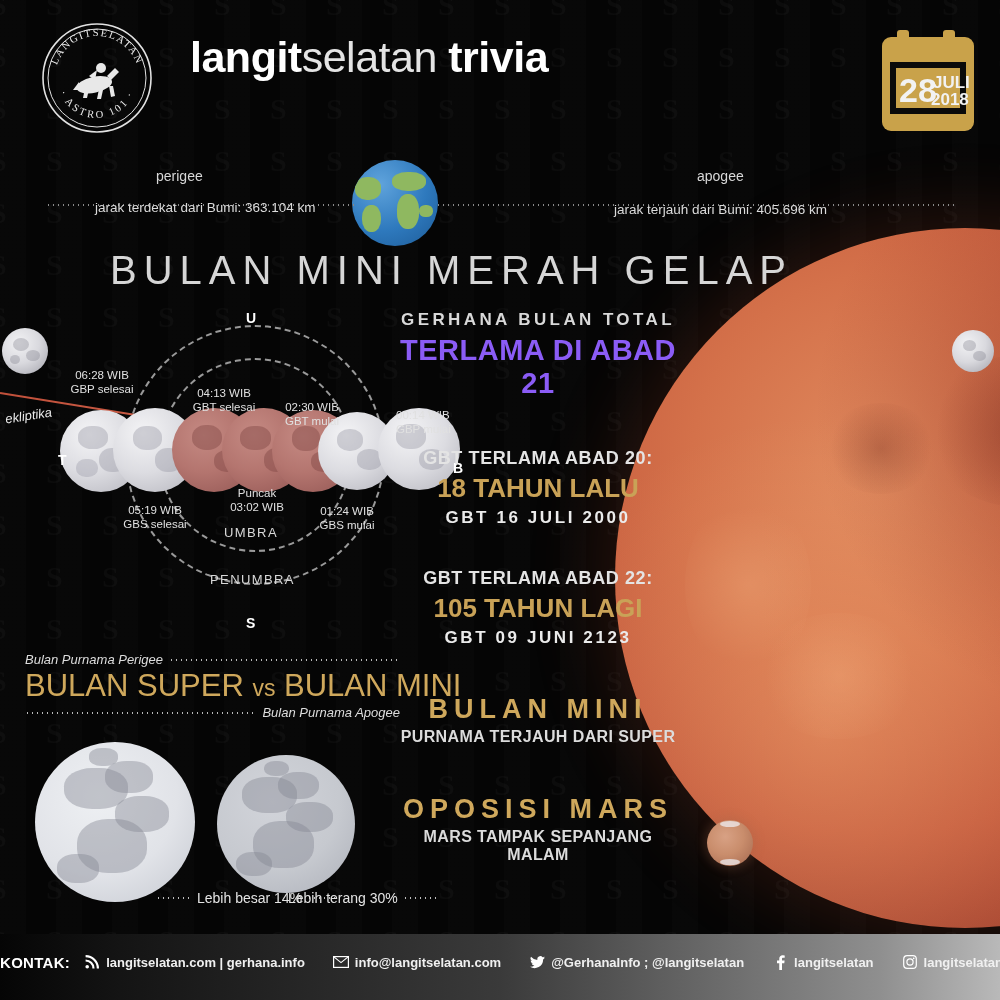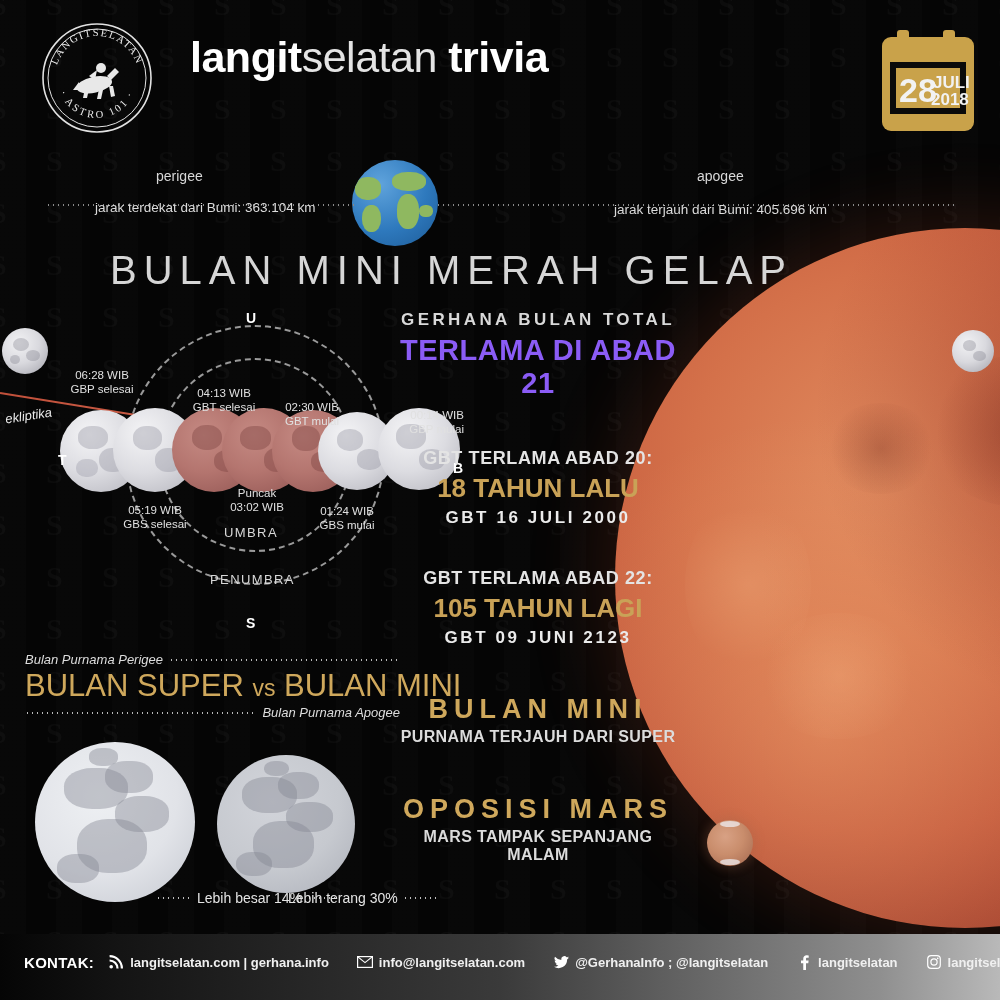--- a/index.html
+++ b/index.html
@@ -128,21 +128,21 @@
     background-size:5px 2px; background-repeat:repeat-x; }
   
   #mars-small{ position:absolute; left:707px; top:820px; width:46px; height:46px; border-radius:50%;
     background:radial-gradient(circle at 40% 36%, #d8a184 0%, #c98d6c 45%, #b2765a 78%, #8e5a45 100%);
     z-index:7; box-shadow:0 0 10px 3px rgba(160,100,70,.25); }
   #mars-small .cap{ position:absolute; left:28%; width:44%; height:13%; border-radius:50%; background:rgba(240,240,245,.72); }
   
   #footer{ position:absolute; left:0; bottom:0; width:1000px; height:66px; z-index:8;
     background:linear-gradient(90deg,#050505 0%,#141414 12%,#3a3a3a 50%,#8f8f8f 88%,#b9b9b9 100%); }
   #footer .bar{ position:absolute; left:0; top:14px; width:1000px; height:28px; display:flex; align-items:center; }
-  #kontak{ width:100px; padding-left:24px; font-size:15px; font-weight:bold; color:#fff; letter-spacing:.3px; }
+  #kontak{ width:100px; padding-left:0; font-size:15px; font-weight:bold; color:#fff; letter-spacing:.3px; }
   .f-item{ display:flex; align-items:center; gap:6px; padding:0 14px; font-size:13px; color:#f0f0f0;
     font-weight:bold; white-space:nowrap; }
   .f-ico{ display:inline-flex; align-items:center; justify-content:center; width:16px; height:16px; color:#fff; }
 </style>
 </head>
 <body>
 
 <div id="bg-pattern">
     <span class="wm" style="left: -10px; top: -10px;">S</span>
     <span class="wm" style="left: 46px; top: -10px;">S</span>
@@ -660,21 +660,21 @@
     <span>GBT selesai</span>
   </div>
   <div class="diag-label" style="left:268px;top:100px;text-align:center;width:88px;">
     <span>02:30 WIB</span><br>
     <span>GBT mulai</span>
   </div>
   <div class="diag-label" style="left:302px;top:204px;text-align:center;width:90px;">
     <span>01:24 WIB</span><br>
     <span>GBS mulai</span>
   </div>
-  <div class="diag-label" style="left:376px;top:108px;text-align:right;width:88px;">
+  <div class="diag-label" style="left:396px;top:108px;text-align:left;width:88px;">
     <span>00:14 WIB</span><br>
     <span>GBP mulai</span>
   </div>
 
   <div class="diag-label" style="left:212px;top:186px;text-align:center;width:90px;">
     <span>Puncak</span><br>
     <span>03:02 WIB</span>
   </div>
 
   <div class="diag-zone" style="left:224px;top:225px;">UMBRA</div>

